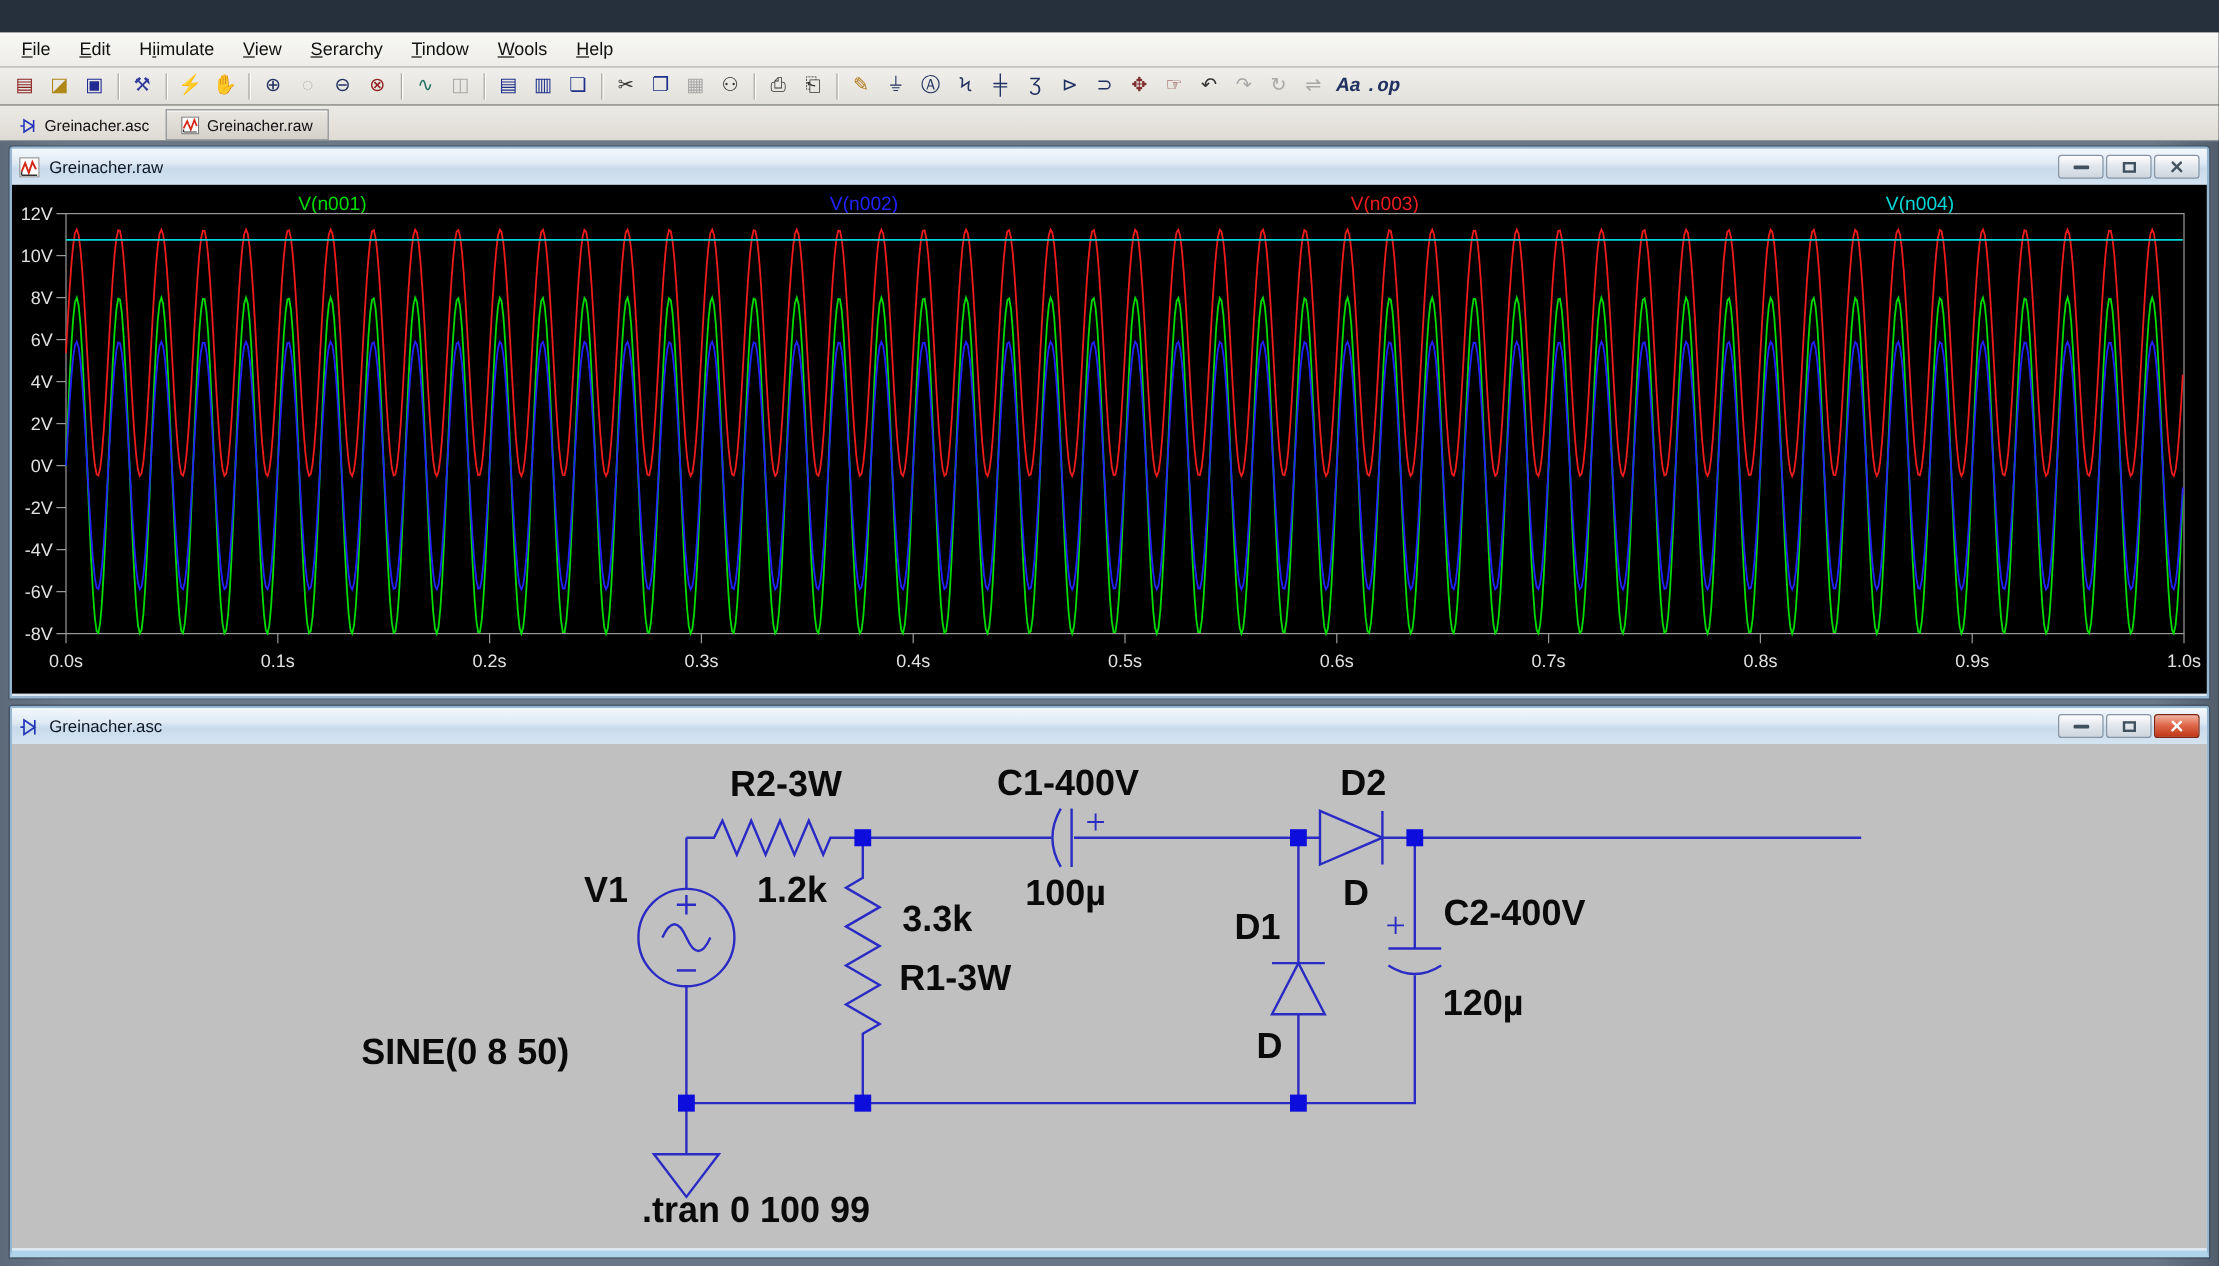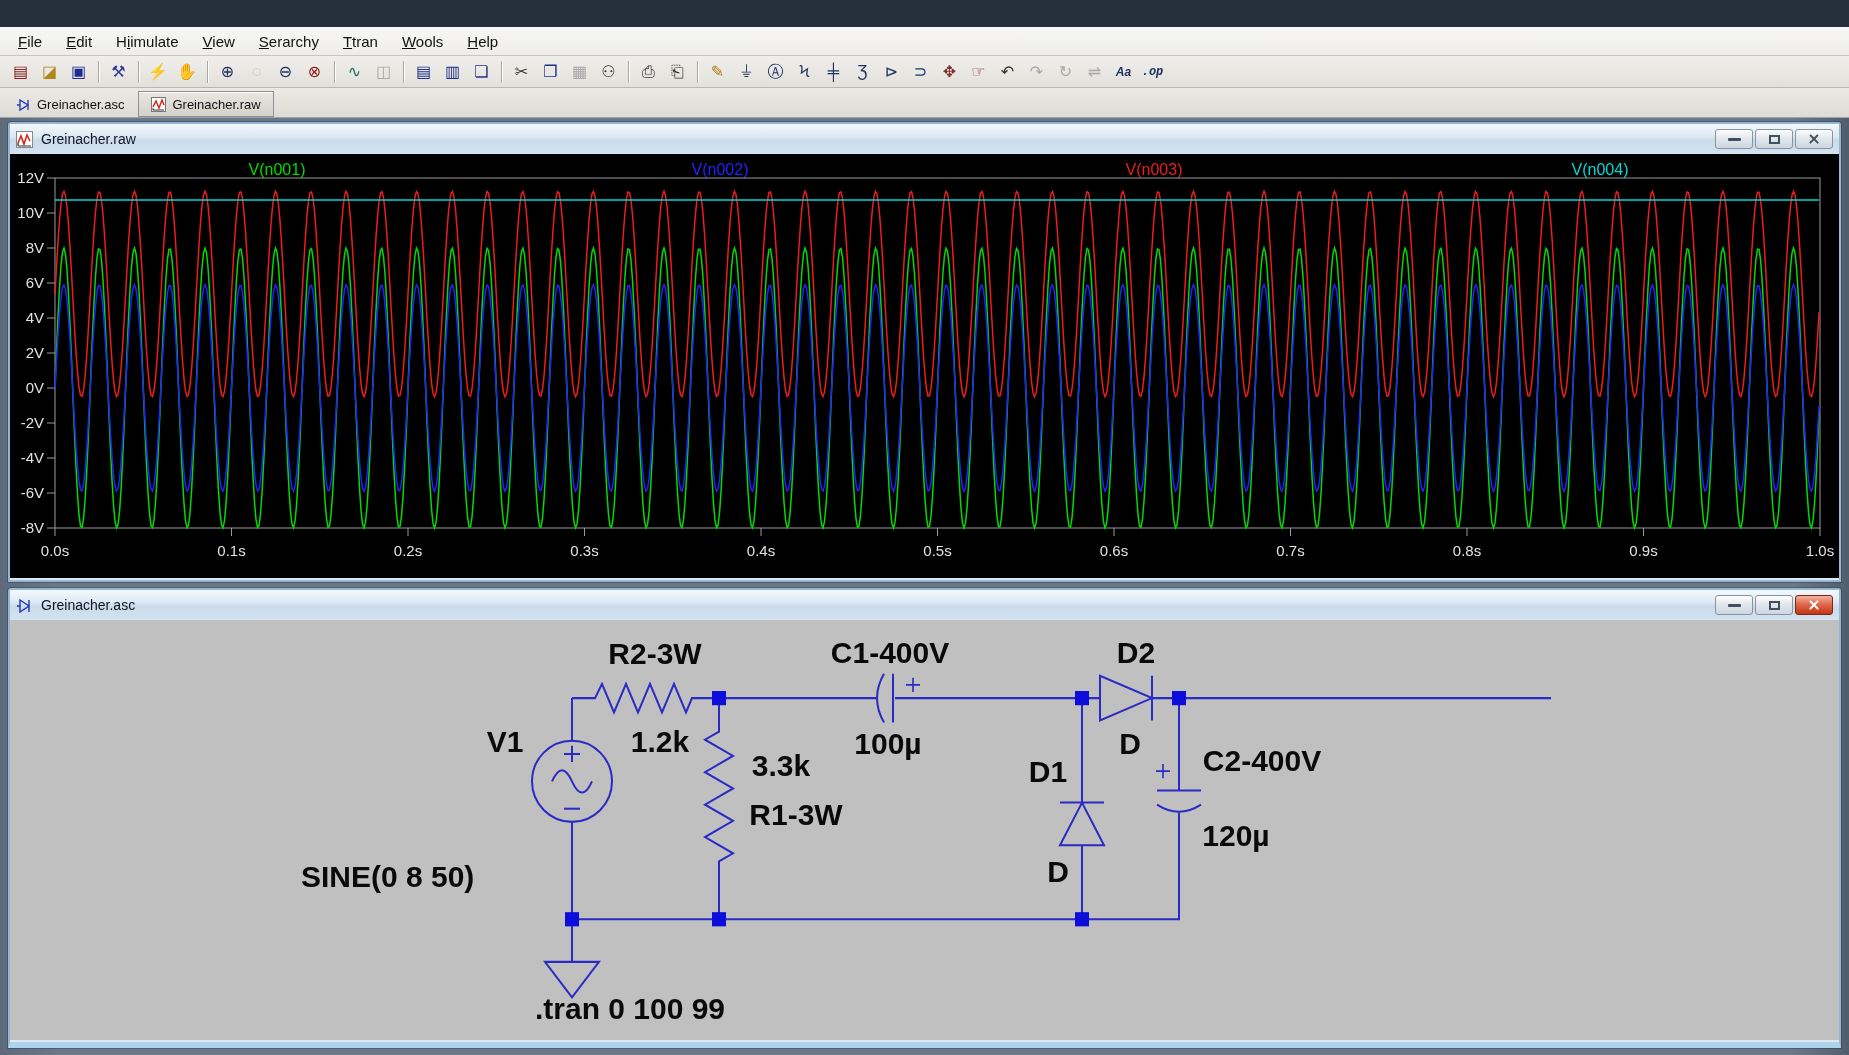--- a/index.html
+++ b/index.html
@@ -37,21 +37,21 @@
   .menu-item { padding:4px 12px; font-size:15px; color:#111; cursor:default; }
   .menu-item u { text-decoration:underline; }
 
   
   .toolbar { position:absolute; left:0; top:56px; width:100%; height:32px;
     background:linear-gradient(#f0efec,#e2e0da); border-bottom:1px solid #b9b6ae;
     display:flex; align-items:center; padding-left:6px; }
   .tbtn { width:27px; height:25px; margin:0 1px; display:flex; align-items:center; justify-content:center;
     font-size:16px; border:1px solid transparent; border-radius:2px; background:transparent; }
   .tbtn span { line-height:1; }
-  .tbtn.small-label span { font-size:12px; font-weight:bold; font-style:italic; }
+  .tbtn.small-label span { font-size:16px; font-weight:bold; font-style:italic; }
   .tsep { width:1px; height:22px; background:#aaa79f; margin:0 5px; box-shadow:1px 0 0 #fff; }
 
   
   .tabbar { position:absolute; left:0; top:88px; width:100%; height:30px;
     background:linear-gradient(#eceae5,#dedbd4); border-bottom:1px solid #9aa4ae;
     display:flex; align-items:flex-end; padding-left:4px; }
   .tab { display:flex; align-items:center; gap:6px; height:25px; padding:0 12px;
     font-size:13px; color:#111; margin-right:2px; }
   .tab.boxed { border:1px solid #8a9096; background:linear-gradient(#e8e6e0,#d4d1c9);
     box-shadow:inset 0 1px 0 #fff; height:26px; }
@@ -91,21 +91,21 @@
 
 <div id="screen">
 
 
   <div class="menubar" id="menubar">
       <div class="menu-item"><span></span><u>F</u><span>ile</span></div>
       <div class="menu-item"><span></span><u>E</u><span>dit</span></div>
       <div class="menu-item"><span>H</span><u>i</u><span>imulate</span></div>
       <div class="menu-item"><span></span><u>V</u><span>iew</span></div>
       <div class="menu-item"><span></span><u>S</u><span>erarchy</span></div>
-      <div class="menu-item"><span></span><u>T</u><span>tran</span></div>
+      <div class="menu-item"><span></span><u>T</u><span>indow</span></div>
       <div class="menu-item"><span></span><u>W</u><span>ools</span></div>
       <div class="menu-item"><span></span><u>H</u><span>elp</span></div>
     </div>
 
   <div class="toolbar" id="toolbar">
       <div class="tbtn">
         <span style="color: rgb(138, 32, 32);">▤</span>
       </div>
       <div class="tbtn">
         <span style="color: rgb(176, 136, 24);">◪</span>

